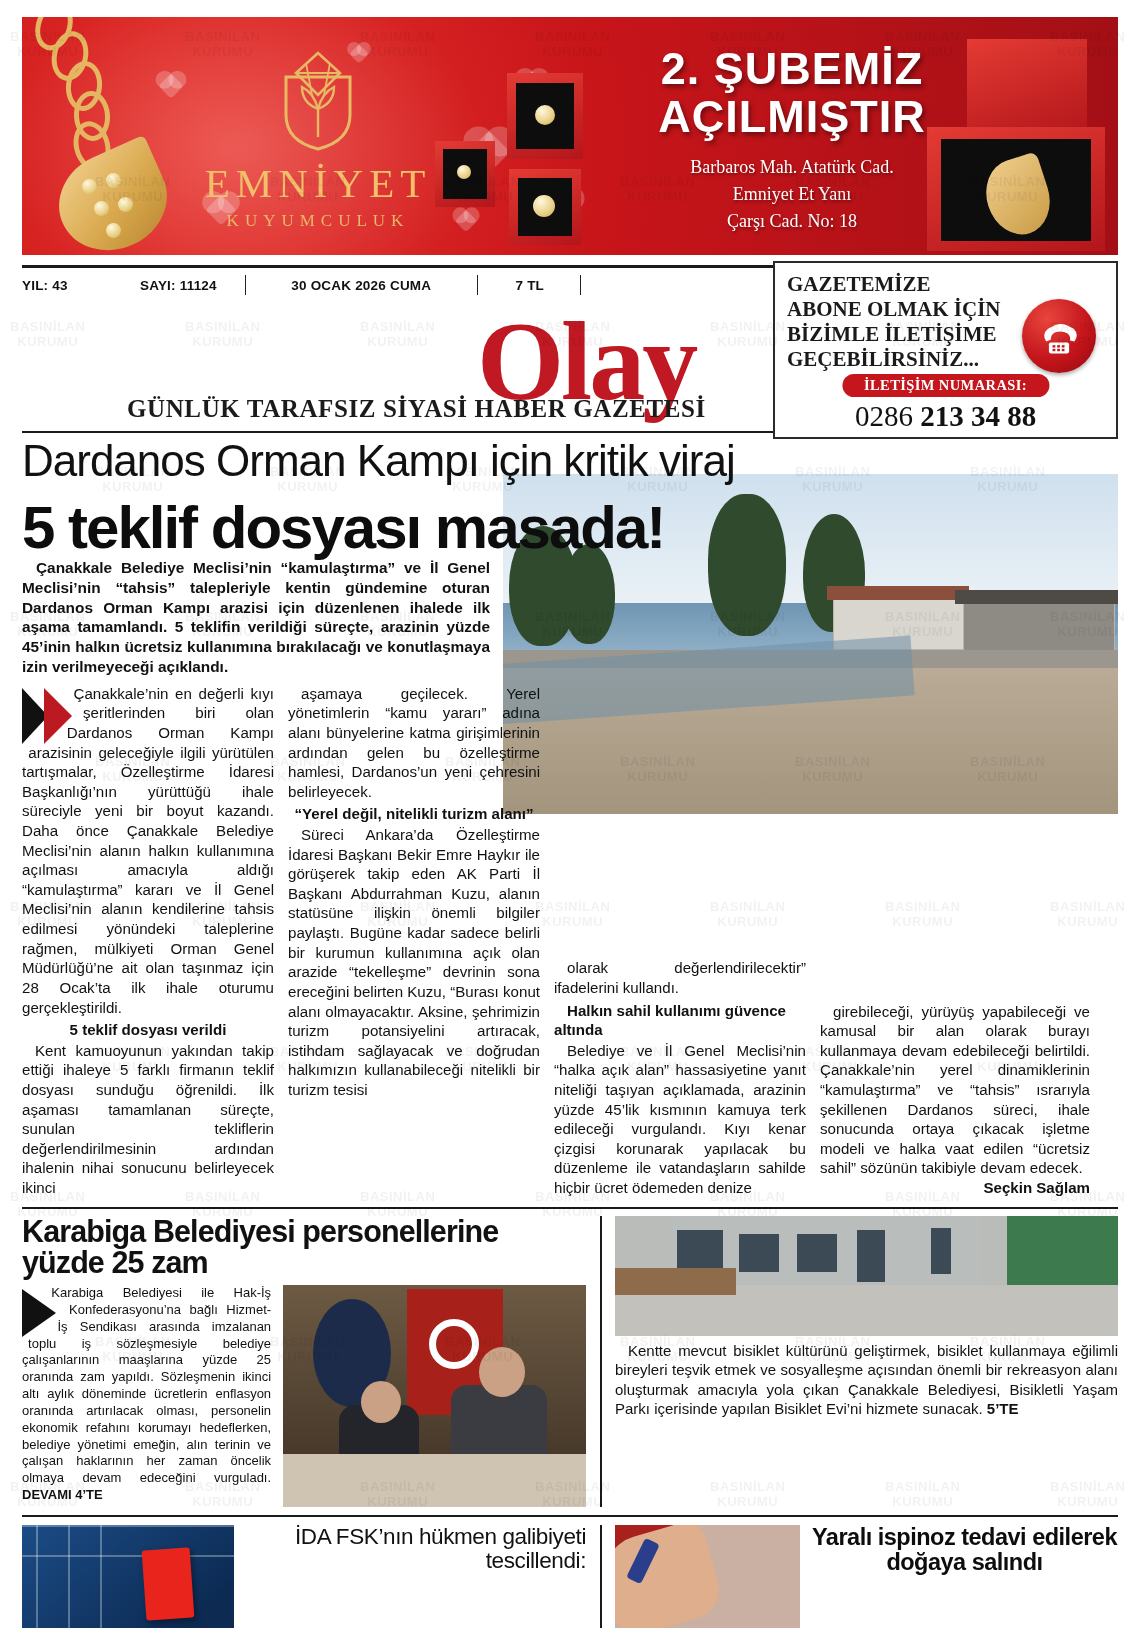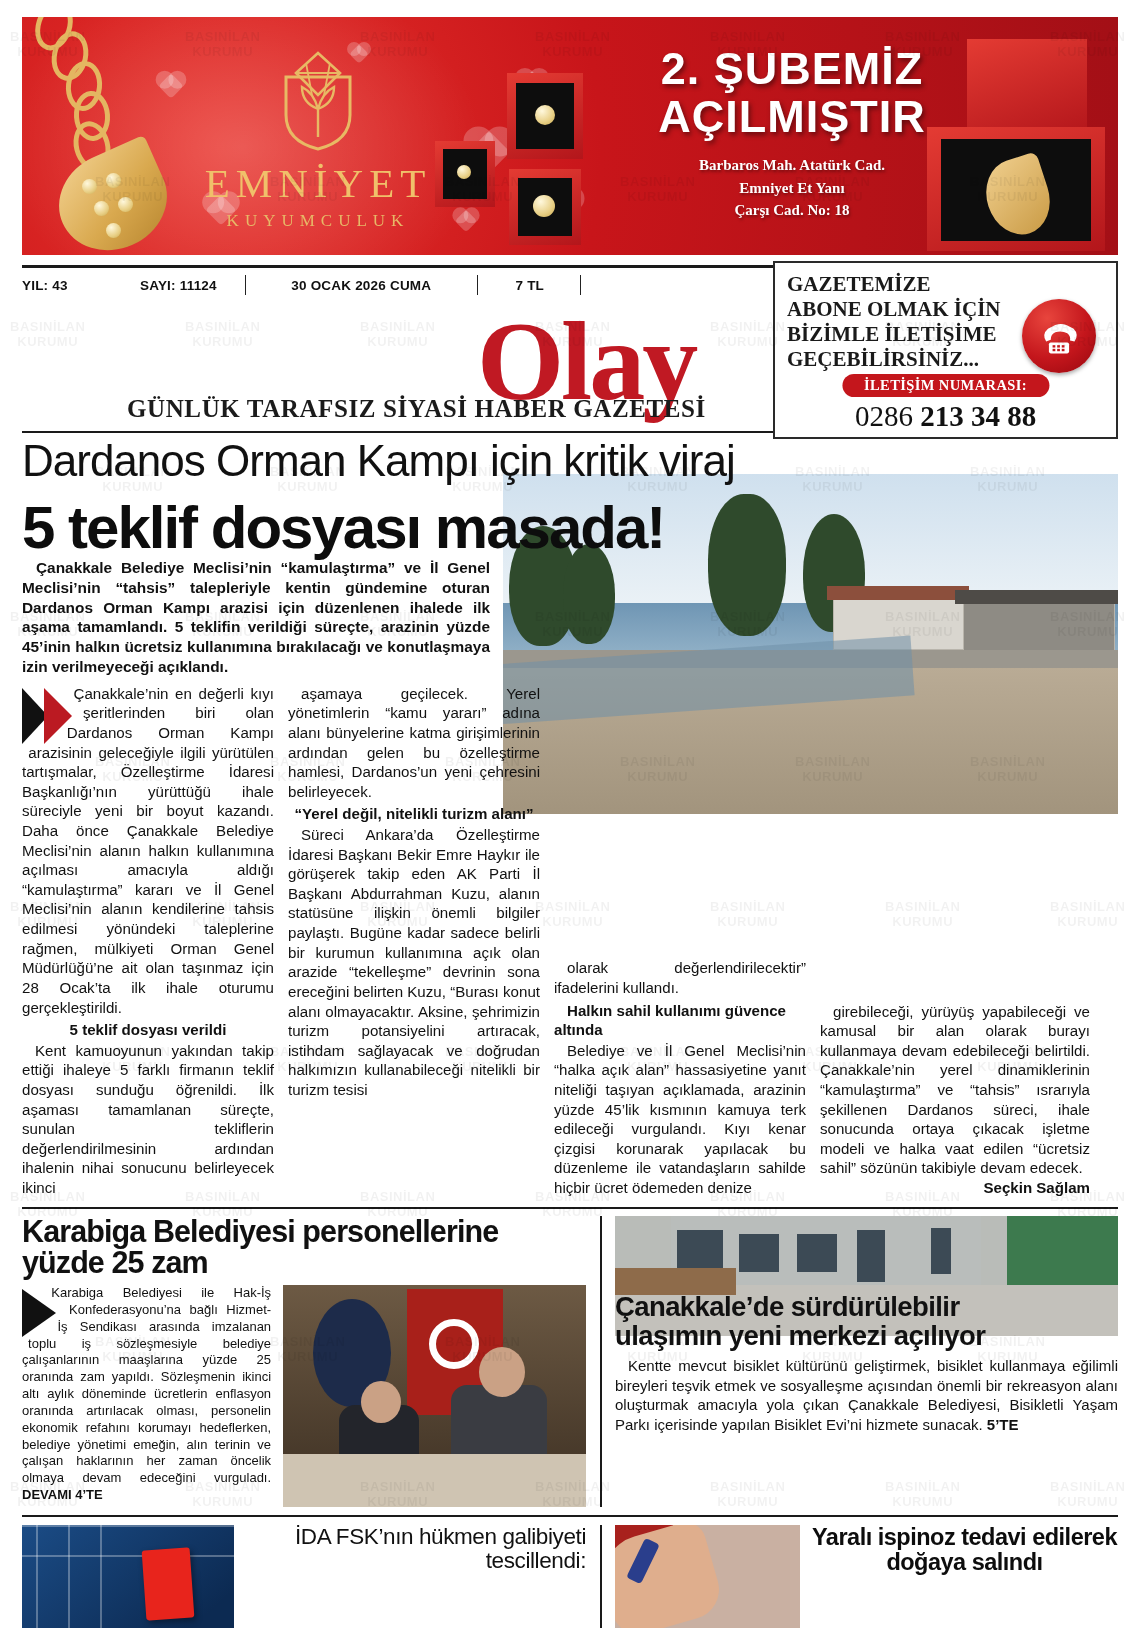--- a/index.html
+++ b/index.html
@@ -77,22 +77,22 @@
   .ad-right{
     position:absolute;left:600px;top:28px;width:340px;text-align:center;
   }
   .ad-h1{
     font-family:"Liberation Sans", sans-serif;
     font-weight:bold;font-size:45px;line-height:1.06;
     color:#fff;letter-spacing:1px;
     text-shadow:2px 3px 5px rgba(0,0,0,.45);
   }
   .ad-addr{
-    margin-top:14px;font-family:"Liberation Serif", serif;font-weight:bold;
-    color:#fff;font-size:15px;line-height:1.48;
+    margin-top:14px;font-family:"Liberation Serif", serif;font-weight:normal;
+    color:#fff;font-size:18px;line-height:1.48;
     text-shadow:1px 2px 3px rgba(0,0,0,.4);
   }
   .giftbox{position:absolute;border-radius:3px;}
   .gb-body{position:absolute;inset:0;background:linear-gradient(160deg,#e43b33,#b3161b);}
   .gb-in{position:absolute;background:#0d0d0d;}
   .gem{position:absolute;border-radius:50%;background:radial-gradient(circle at 35% 30%,#fff8dd,#e8cf85 60%,#c9a84e);}
   .chain{position:absolute;border-radius:50%;border:5px solid #e4b661;}
 
   
   .rule-thick{height:3px;background:#1a1a1a;margin-top:10px;}
@@ -756,24 +756,20 @@
         <div class="bk-green"></div>
         <div class="bk-bld" style="left:56px;top:0;width:310px;height:96px;"></div>
         <div class="bk-win" style="left:62px;top:14px;width:46px;height:62px;"></div>
         <div class="bk-win" style="left:124px;top:18px;width:40px;height:38px;"></div>
         <div class="bk-win" style="left:182px;top:18px;width:40px;height:38px;"></div>
         <div class="bk-win" style="left:242px;top:14px;width:28px;height:52px;"></div>
         <div class="bk-win" style="left:316px;top:12px;width:20px;height:46px;"></div>
         <div class="bk-ground"></div>
         <div class="bk-soil"></div>
       </div>
-      <div class="bike-head">
-        <div>Çanakkale’de sürdürülebilir</div>
-        <div>ulaşımın yeni merkezi açılıyor</div>
-      </div>
       <div class="bike-txt">
         <span>Kentte mevcut bisiklet kültürünü geliştirmek, bisiklet kullanmaya eğilimli bireyleri teşvik etmek ve sosyalleşme açısından önemli bir rekreasyon alanı oluşturmak amacıyla yola çıkan Çanakkale Belediyesi, Bisikletli Yaşam Parkı içerisinde yapılan Bisiklet Evi’ni hizmete sunacak.</span>
         <b>5’TE</b>
       </div>
     </div>
   </div>
 
   <div class="bot">
 
     <div class="bot-left">

